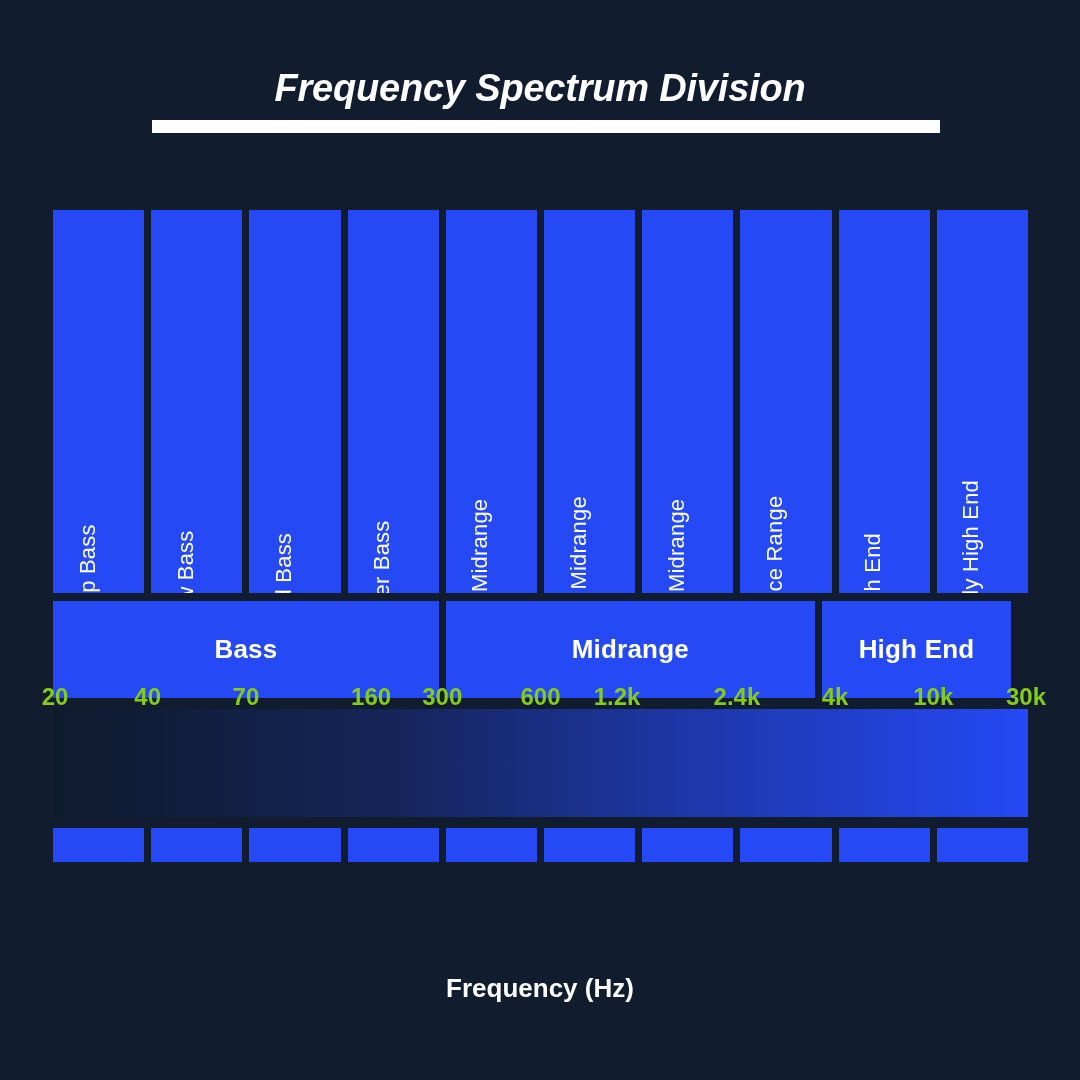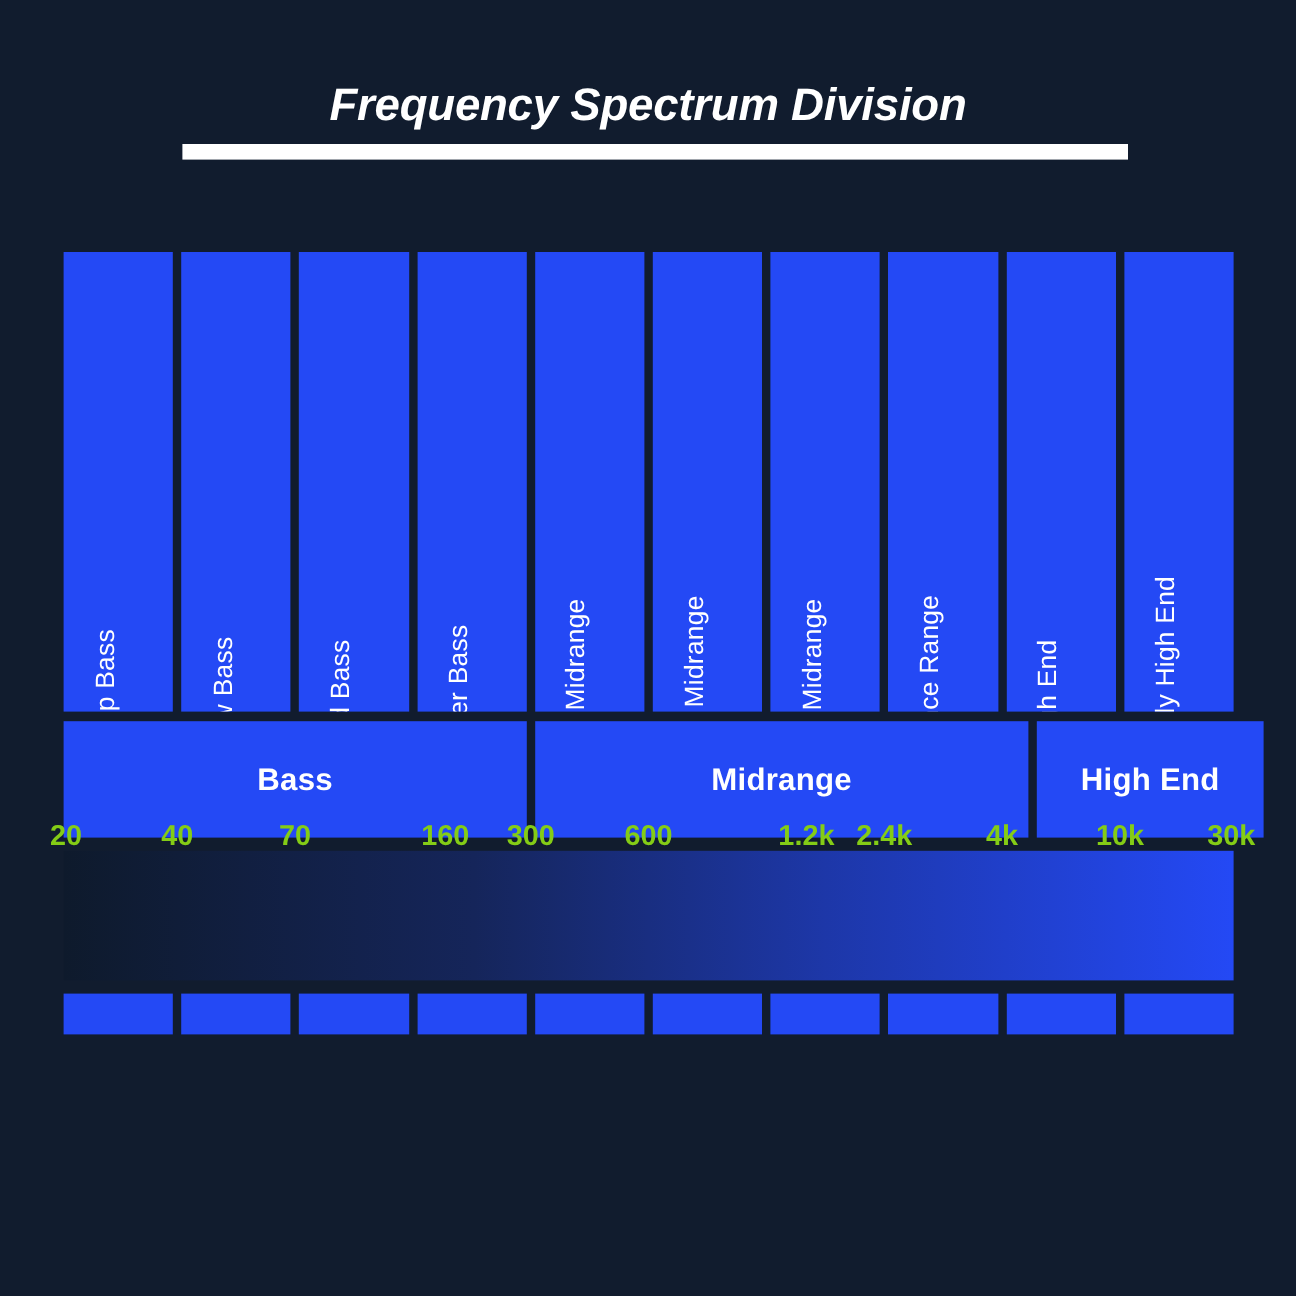--- a/index.html
+++ b/index.html
@@ -191,21 +191,21 @@
           <span class="band-label">High End</span>
         </div>
         <div class="band">
           <span class="band-label">Extremely High End</span>
         </div>
       </div>
     <div class="group-row" id="group-row">
         <div class="group" style="width: 385.8px; flex: 0 0 auto;">
           <span class="group-label">Bass</span>
         </div>
-        <div class="group" style="width: 411px; flex: 0 0 auto;">
+        <div class="group" style="width: 369px; flex: 0 0 auto;">
           <span class="group-label">Midrange</span>
         </div>
         <div class="group" style="width: 189.4px; flex: 0 0 auto;">
           <span class="group-label">High End</span>
         </div>
       </div>
     <div class="gradient-strip"></div>
     <div class="tick-bar" id="tick-bar">
         <div class="tick-seg"></div>
         <div class="tick-seg"></div>
@@ -220,21 +220,22 @@
       </div>
   </div>
 
   <div class="tick-labels" id="tick-labels">
       <span class="tick-label" style="left: 55px;">20</span>
       <span class="tick-label" style="left: 147.7px;">40</span>
       <span class="tick-label" style="left: 245.9px;">70</span>
       <span class="tick-label" style="left: 344.1px; margin-left: 27px;">160</span>
       <span class="tick-label" style="left: 442.3px;">300</span>
       <span class="tick-label" style="left: 540.5px;">600</span>
-      <span class="tick-label" style="left: 672px;">1.2k</span>
+      <span class="tick-label" style="left: 617px;">1.2k</span>
       <span class="tick-label" style="left: 736.9px;">2.4k</span>
       <span class="tick-label" style="left: 835.1px;">4k</span>
       <span class="tick-label" style="left: 933.3px;">10k</span>
       <span class="tick-label" style="left: 1026px;">30k</span>
     </div>
 
+  <div class="axis-title">Frequency (Hz)</div>
 
 </div>
 
 </body></html>

